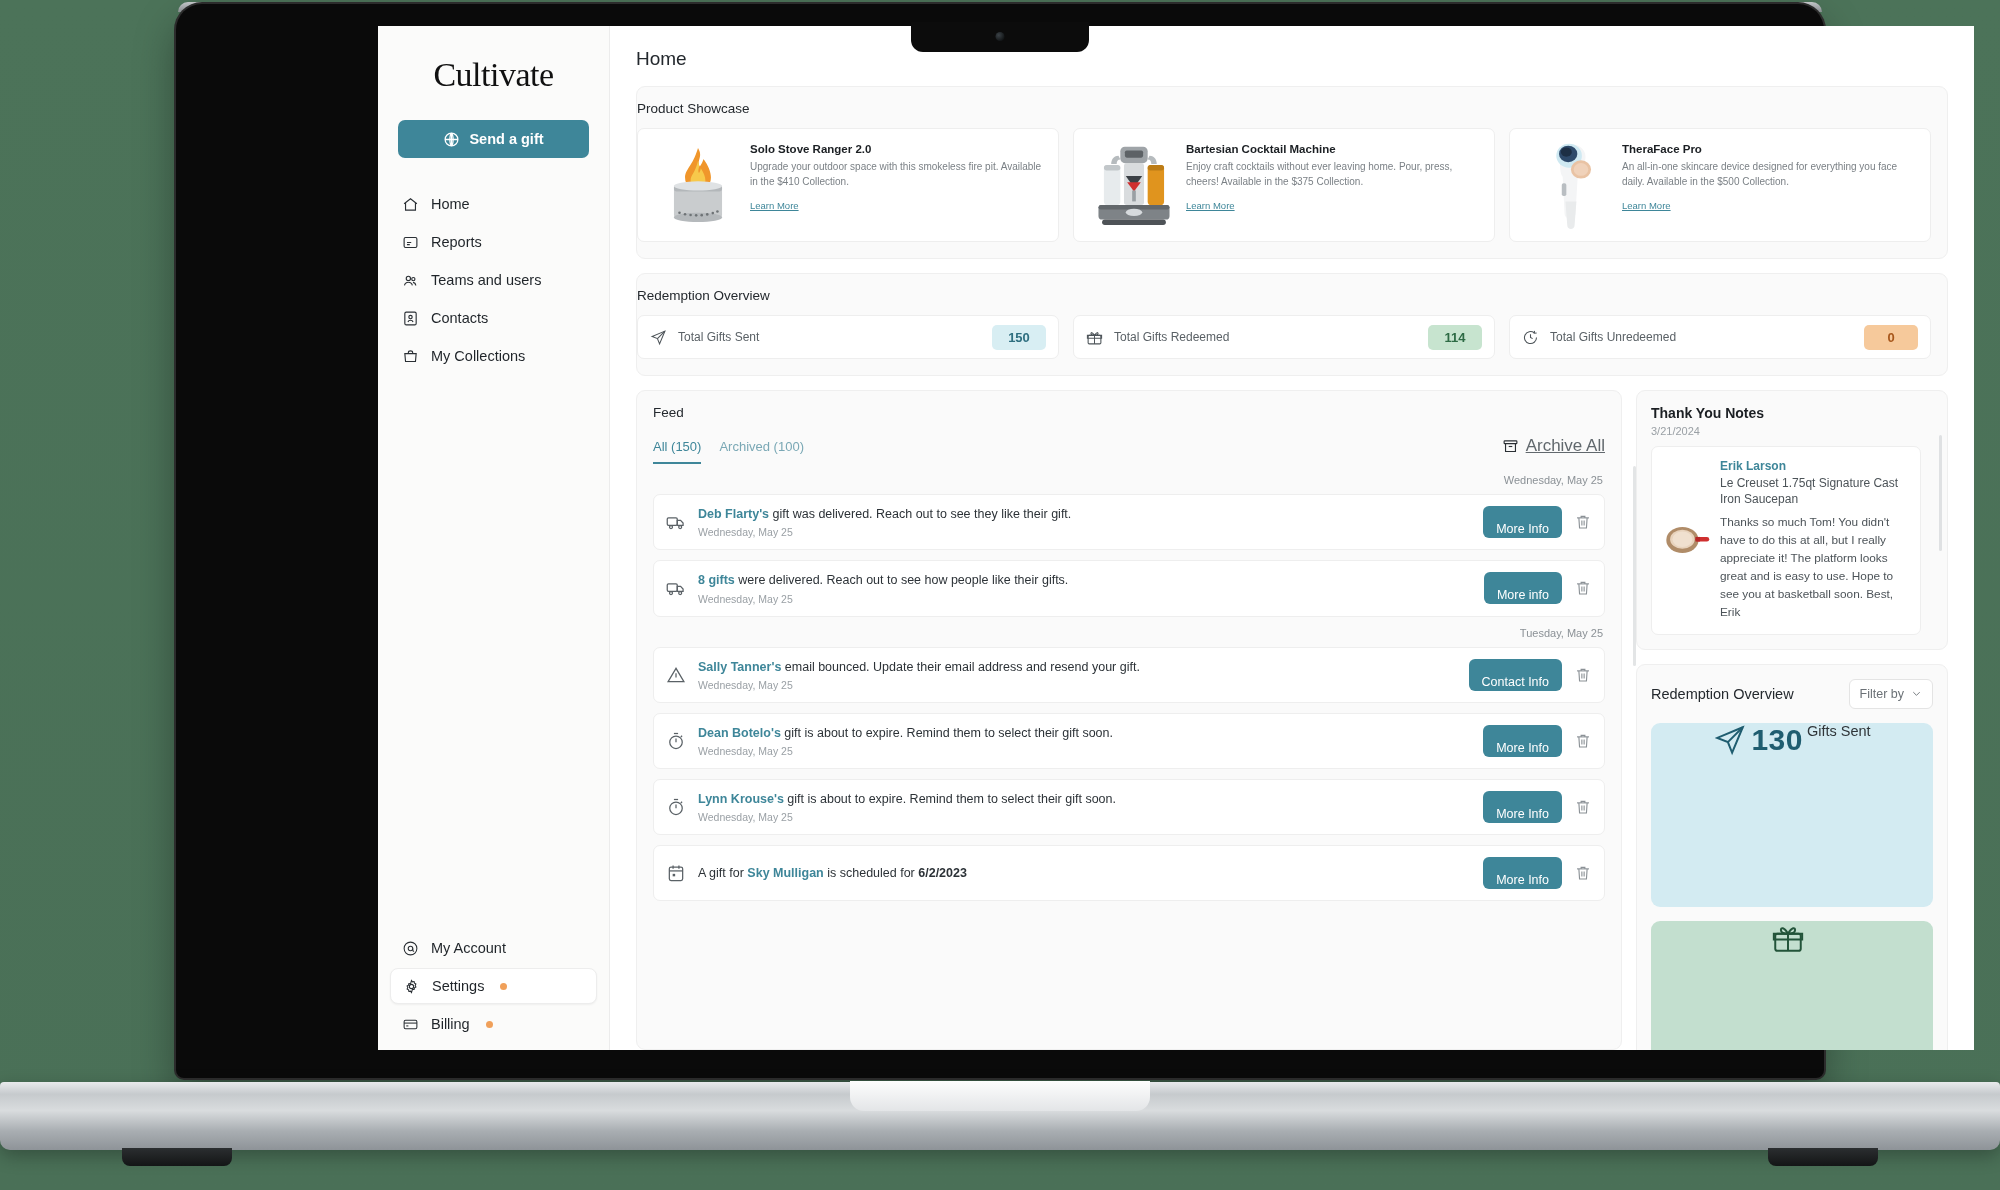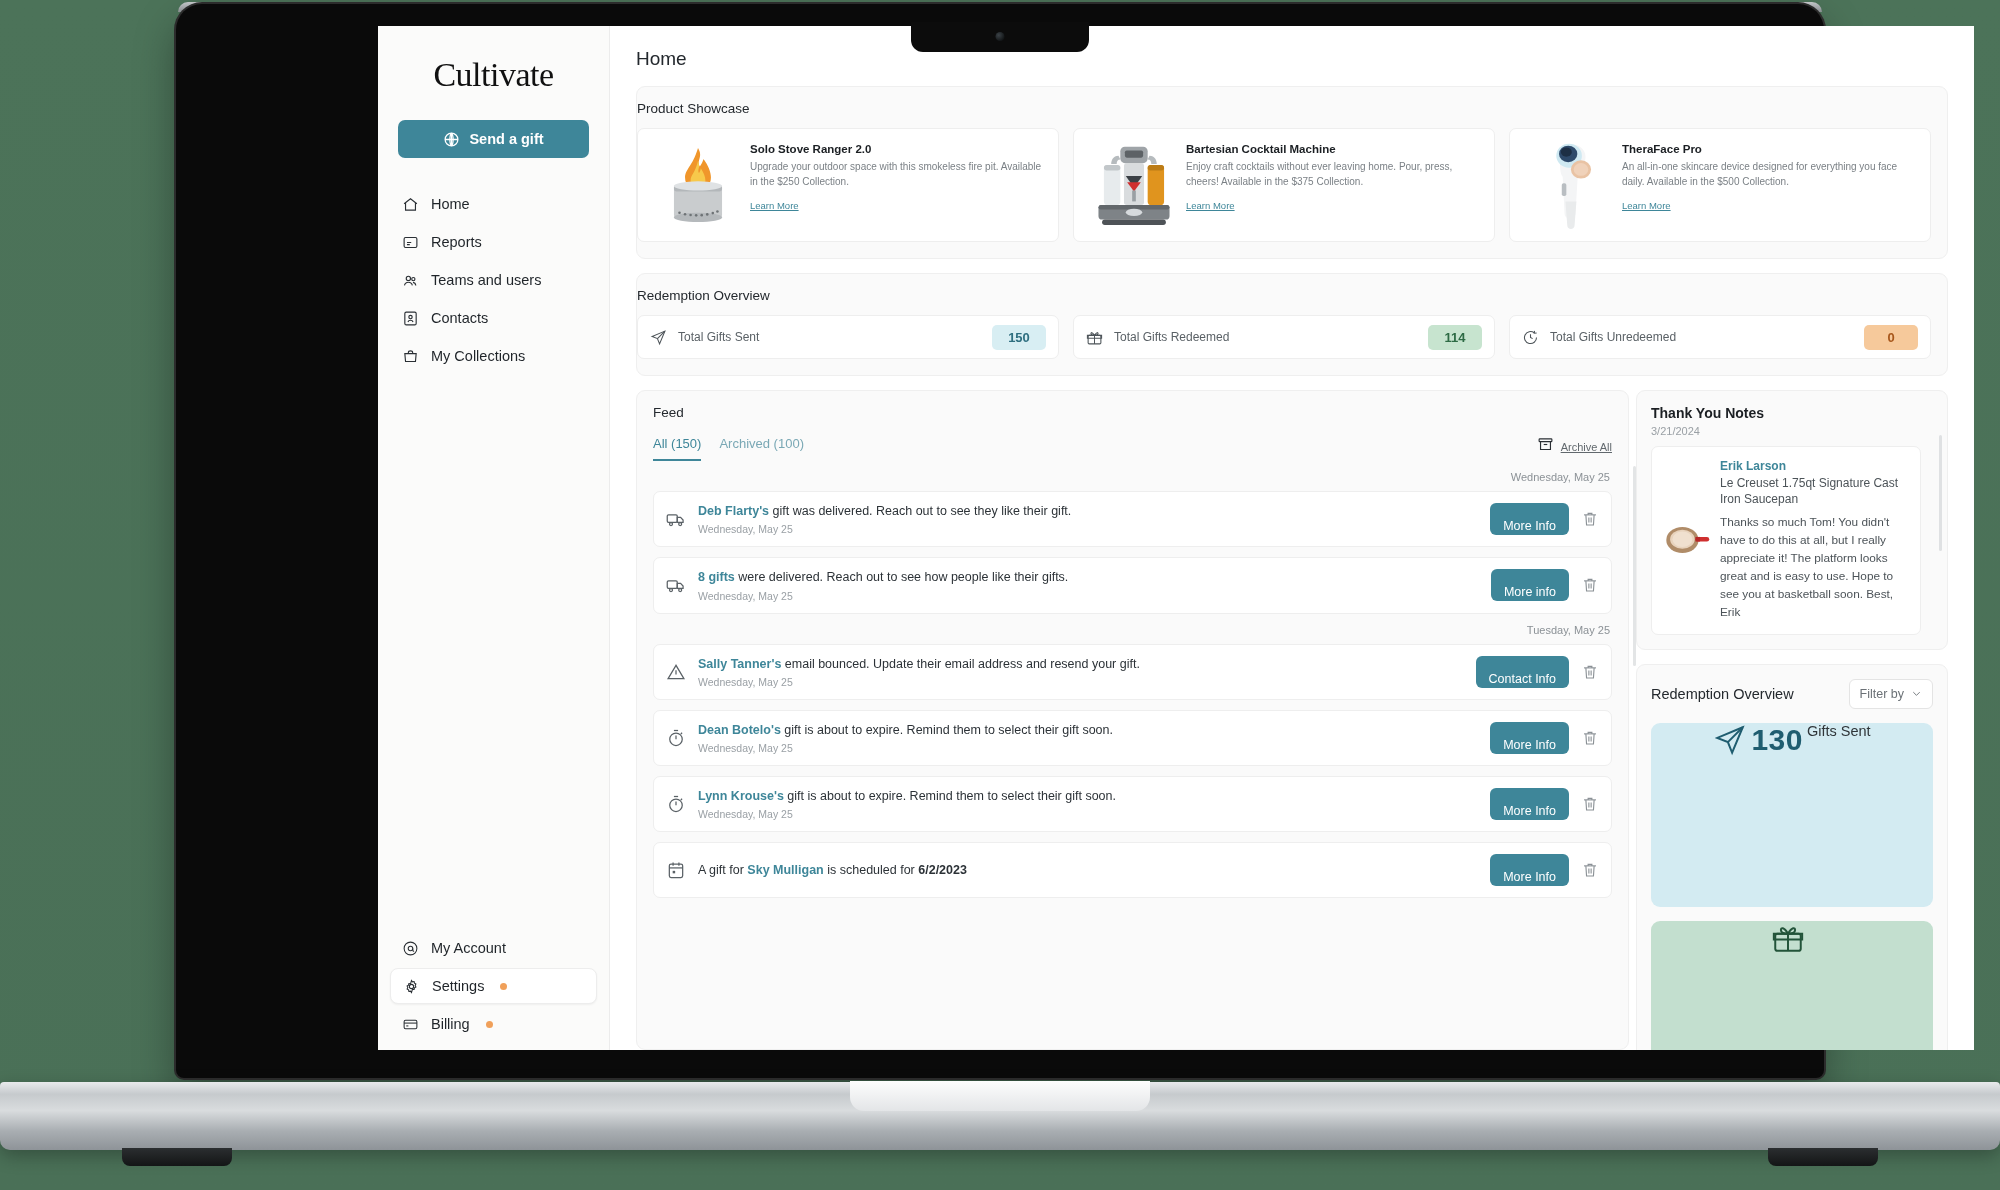--- a/index.html
+++ b/index.html
@@ -141,34 +141,34 @@
   .badge{
     min-width:54px; height:25px; border-radius:5px;
     display:flex; align-items:center; justify-content:center;
     font-size:13px; font-weight:700;
   }
   .badge.blue{ background:#d8eef3; color:#2f6f80; }
   .badge.green{ background:#c7e4cf; color:#2e6b45; }
   .badge.orange{ background:#f6c99b; color:#a7561a; }
 
   
-  .lower{ display:flex; gap:7px; align-items:flex-start; }
+  .lower{ display:flex; gap:14px; align-items:flex-start; }
   .feed-panel{
     flex:1 1 auto; background:#fafafa; border:1px solid #efefef;
     border-radius:9px; padding:14px 16px 0 16px; min-height:660px;
   }
   .tabs-row{ display:flex; align-items:flex-end; margin:16px 0 6px 0; }
   .tab{
     font-size:13px; padding:0 0 8px 0; margin-right:18px;
     color:#7aa8b5; cursor:pointer; border-bottom:2px solid transparent;
   }
   .tab.active{ color:#3e8699; border-bottom-color:#3e8699; }
   .archive-all{
-    margin-left:auto; display:flex; align-items:flex-end; gap:7px;
-    font-size:11px; color:#61686d; padding-bottom:8px; cursor:pointer;
+    margin-left:auto; display:flex; align-items:center; gap:7px;
+    font-size:17px; color:#61686d; padding-bottom:8px; cursor:pointer;
   }
   .archive-all .lbl{ text-decoration:underline; }
 
   .day-label{ text-align:right; font-size:11px; color:#8b9196; margin:10px 2px 8px 0;}
 
   .feed-item{
     background:#fff; border:1px solid #eeeeee; border-radius:7px;
     display:flex; align-items:center; gap:12px;
     padding:11px 12px; margin-bottom:10px; min-height:52px;
   }
@@ -353,21 +353,21 @@
                     <circle cx="38" cy="78.8" r="1.4"></circle>
                       <circle cx="44" cy="78.6" r="1.4"></circle>
                       <circle cx="50" cy="77.8" r="1.4"></circle>
                     <circle cx="56" cy="76.4" r="1.4"></circle>
                       <circle cx="61" cy="74.6" r="1.4"></circle>
                   </g>
                 </svg>
               </div>
               <div class="product-body">
                 <div class="product-name">Solo Stove Ranger 2.0</div>
-                <div class="product-desc">Upgrade your outdoor space with this smokeless fire pit. Available in the $250 Collection.</div>
+                <div class="product-desc">Upgrade your outdoor space with this smokeless fire pit. Available in the $410 Collection.</div>
                 <a class="learn-more">Learn More</a>
               </div>
             </div>
 
             <div class="product-card">
               <div class="product-img">
                 <svg viewBox="0 0 90 96" width="82" height="88">
                   <rect x="30" y="6" width="30" height="18" rx="5" fill="#9fa4a8"></rect>
                   <rect x="35" y="10" width="20" height="8" rx="2" fill="#5d6266"></rect>
                   <path d="M28 16c-6 0-8 5-8 9h6c0-3 1-5 4-5z" fill="#b6bbbe"></path>

